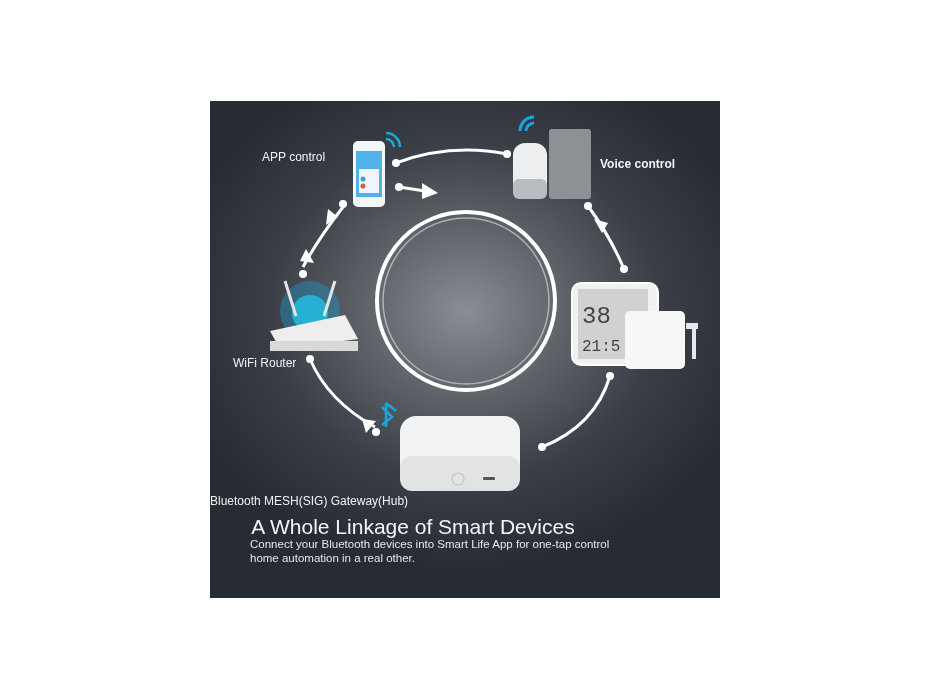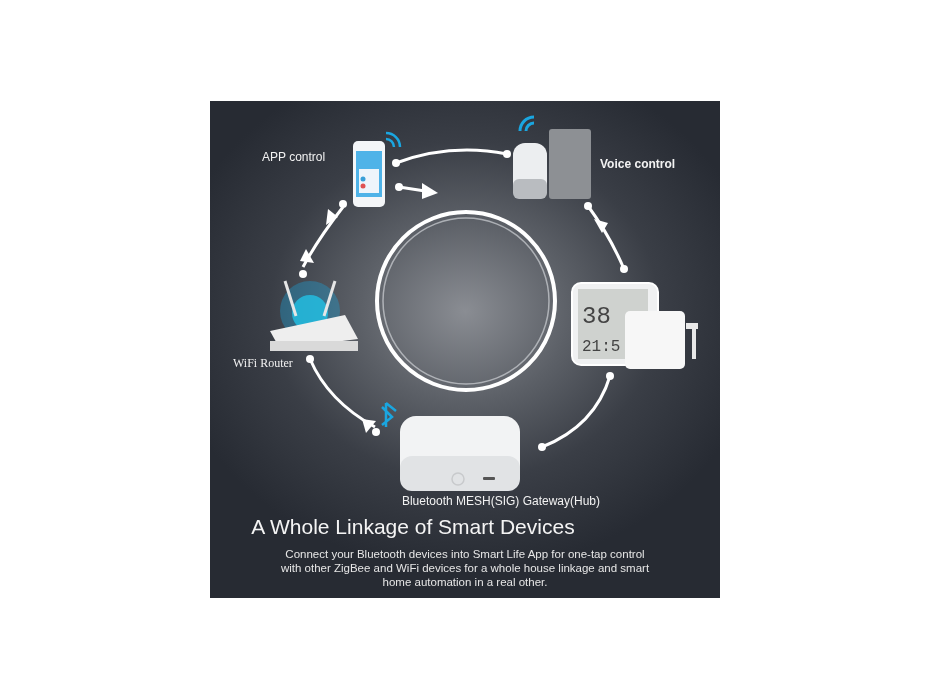--- a/index.html
+++ b/index.html
@@ -2,21 +2,21 @@
 <html><head>
 <meta charset="utf-8">
 <style>
   html,body{margin:0;padding:0;background:#ffffff;}
   body{width:931px;height:700px;position:relative;overflow:hidden;font-family:"Liberation Sans",sans-serif;}
   .panel{position:absolute;left:210px;top:101px;width:510px;height:497px;
     background:radial-gradient(ellipse 300px 260px at 255px 210px,#8a8d93 0%,#5c6067 35%,#3a3e46 65%,#272b33 100%);
     overflow:hidden;}
   .label{position:absolute;color:#f2f2f2;font-size:12px;white-space:nowrap;}
   .title{position:absolute;left:0;width:406px;top:414px;text-align:center;color:#f4f4f4;font-size:21px;}
-  .desc{position:absolute;left:40px;width:430px;top:446px;text-align:center;color:#e6e6e6;font-size:11.5px;line-height:14px;}
+  .desc{position:absolute;left:40px;width:430px;top:436px;color:#e6e6e6;font-size:11.5px;line-height:14px;}
   svg{position:absolute;left:0;top:0;}
 </style>
 </head>
 <body>
 
 <div class="panel">
   <svg width="510" height="497" viewBox="0 0 510 497">
 
     <circle cx="256" cy="200" r="89" fill="none" stroke="#ffffff" stroke-width="4"></circle>
     <circle cx="256" cy="200" r="83" fill="none" stroke="#cfd1d5" stroke-width="1.5" opacity="0.7"></circle>
@@ -97,22 +97,21 @@
       <circle cx="100" cy="212" r="18" fill="#22c2e6" opacity="0.8"></circle>
       <line x1="75" y1="180" x2="86" y2="215" stroke="#e6e6e6" stroke-width="3"></line>
       <line x1="125" y1="180" x2="114" y2="215" stroke="#e6e6e6" stroke-width="3"></line>
       <polygon points="60,230 135,214 148,238 70,248" fill="#eeeeee"></polygon>
       <rect x="60" y="240" width="88" height="10" fill="#d9d9d9"></rect>
     </g>
   </svg>
 
   <div class="label" style="left:52px;top:49px;">APP control</div>
   <div class="label" style="left:390px;top:56px;font-weight:bold;">Voice control</div>
-  <div class="label" style="left:23px;top:255px;font-family:Liberation Serif, serif;">WiFi Router</div>
-  <div class="label" style="left:0;width:510px;text-align:center;top:393px;margin-left:36px;">Bluetooth MESH(SIG) Gateway(Hub)</div>
+  <div class="label" style="left:23px;top:255px;">WiFi Router</div>
+  <div class="label" style="left:0;width:510px;top:393px;">Bluetooth MESH(SIG) Gateway(Hub)</div>
 
   <div class="title">A Whole Linkage of Smart Devices</div>
   <div class="desc">
     <div>Connect your Bluetooth devices into Smart Life App for one-tap control</div>
-    <div>with other ZigBee and WiFi devices for a whole house linkage and smart</div>
     <div>home automation in a real other.</div>
   </div>
 </div>
 
 </body></html>

